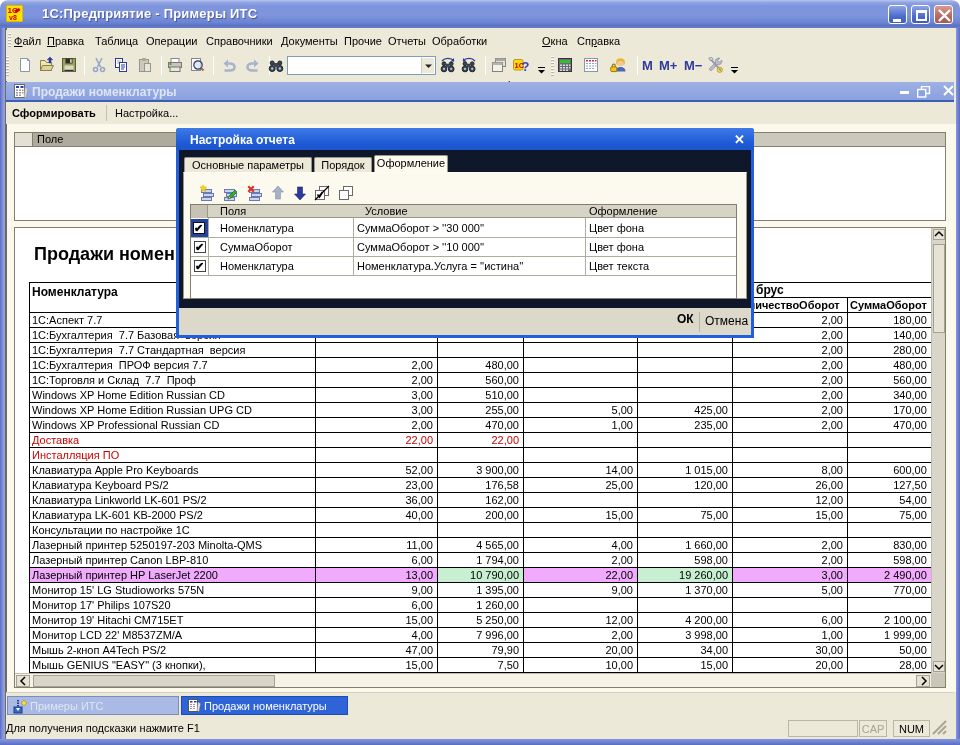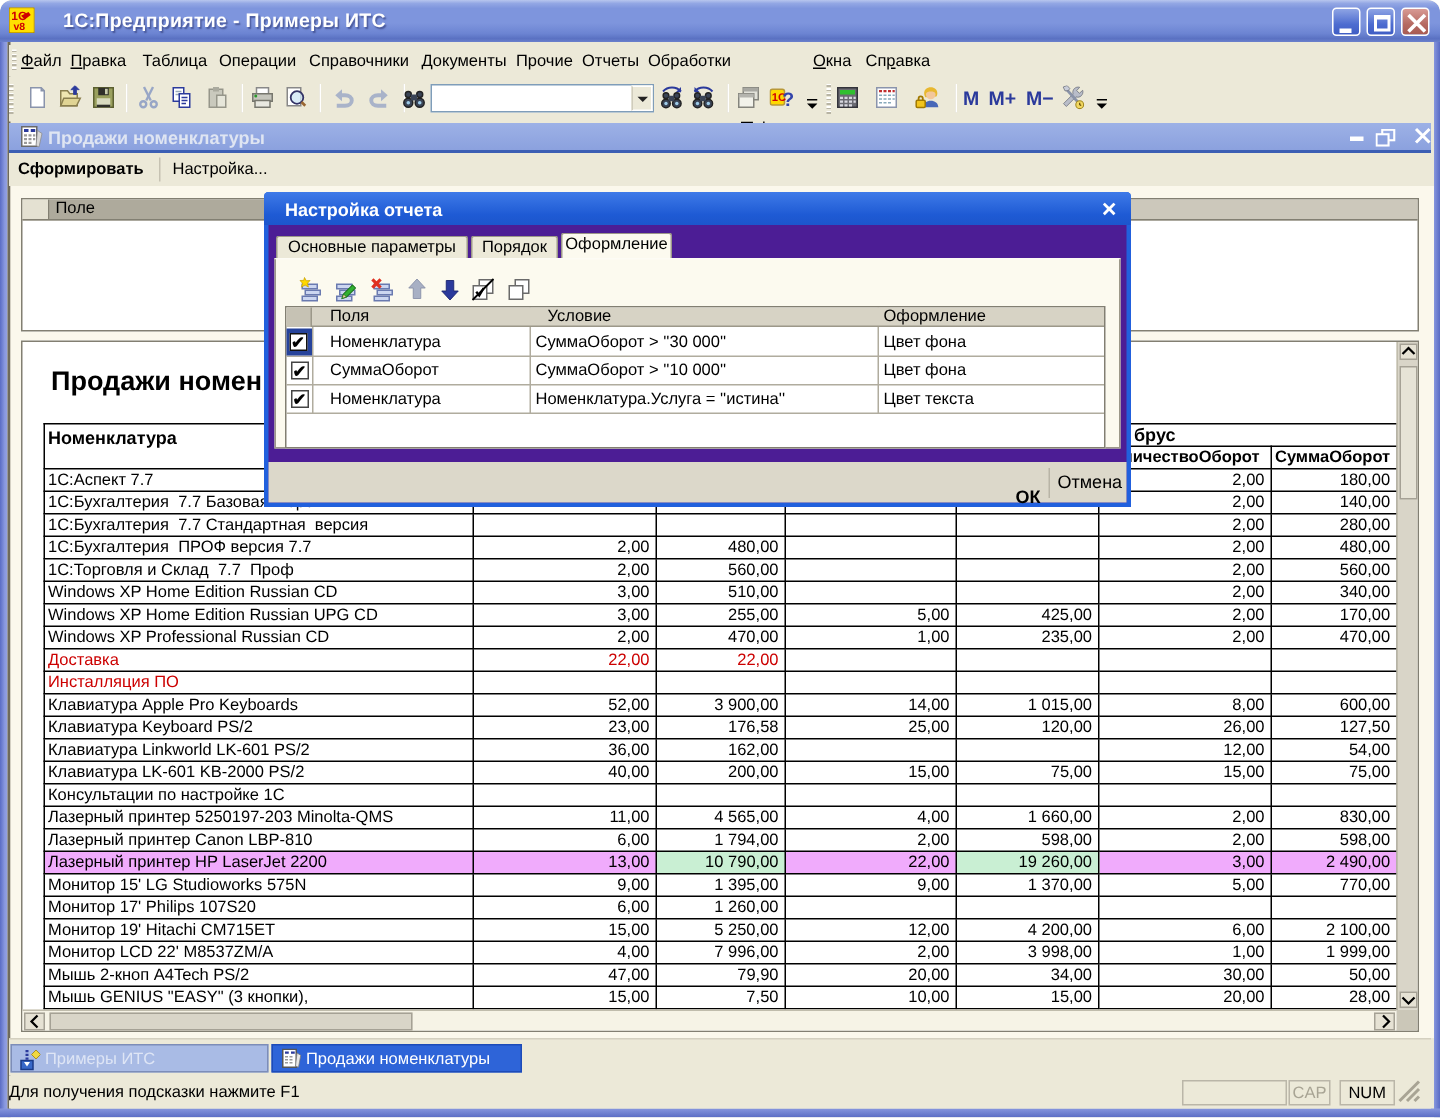--- a/index.html
+++ b/index.html
@@ -56,41 +56,41 @@
 .sthumb{position:absolute;border:1px solid #a5a195;}
 #rpttitle{left:19px;top:16px;font-size:18px;font-weight:bold;letter-spacing:0px;}
 #rtable{left:14px;top:54px;border-collapse:collapse;table-layout:fixed;}
 #rtable td{border:1px solid #000;height:15px;padding:0 4px 0 2px;font-size:11px;
  line-height:13px;overflow:hidden;white-space:nowrap;}
 #rtable td.n{text-align:right;}
 #rtable td.red{color:#cc0000;}
 #rtable td.yel{background:#f0abfc;}
 #rtable td.grn{background:#c9efd3;}
 
-#dlg{left:176px;top:128px;width:578px;height:210px;background:#4c1d95;
+#dlg{left:176px;top:128px;width:578px;height:210px;background:#0f172a;
  border:3px solid #2160dd;border-radius:3px 3px 0 0;}
 #dlgtitle{left:-3px;top:-3px;width:578px;height:22px;border-radius:3px 3px 0 0;
  background:linear-gradient(#3e7ae8,#1e5ad4 70%,#1c55cc);}
 #dlgttl{left:14px;top:5px;color:#fff;font-weight:bold;font-size:12px;}
 #dlgx{left:558px;top:4px;color:#fff;font-size:13px;font-weight:bold;}
 .tab{position:absolute;top:26px;height:15px;background:#ECE9D8;
  border:1px solid #9c9889;border-bottom:none;border-radius:2px 2px 0 0;
  font-size:11px;text-align:center;padding-top:1px;}
 #tab3{background:#FCFAEF;}
 #dlgpage{left:4px;top:41px;width:564px;height:127px;background:#FCFAEF;
  border:1px solid #9c9889;border-top:1px solid #fdfcf5;}
 #dgrid{left:11px;top:73px;width:547px;height:95px;background:#fff;border:1px solid #827f72;}
 #dghdr{left:0;top:0;width:545px;height:13px;background:#d7d3c5;border-bottom:1px solid #9c9889;}
 .dgv{position:absolute;top:0;width:1px;background:#b0ac9e;}
 .dgrow{position:absolute;left:0;width:545px;height:19px;border-bottom:1px solid #b0ac9e;}
 .cbx{position:absolute;left:3px;top:3px;width:12px;height:12px;background:#fff;
  border:1px solid #444;}
 .cbx:after{content:"✔";position:absolute;left:0px;top:-1px;font-size:11px;font-weight:bold;}
 #dlgbtns{left:0;top:177px;width:572px;height:27px;background:#dcd8ca;}
-#okbtn{position:absolute;left:498px;top:16px;font-weight:bold;font-size:12px;}
+#okbtn{position:absolute;left:498px;top:4px;font-weight:bold;font-size:12px;}
 #cancelbtn{position:absolute;left:526px;top:6px;font-size:12px;}
 
 #tabband{left:6px;top:692px;width:948px;height:25px;background:#ECE9D8;border-top:1px solid #d4d0c0;}
 #wtab1{position:absolute;left:1px;top:3px;width:172px;height:19px;background:#a9bbe5;border:1px solid #7d8db8;color:#dee5f5;}
 #wtab2{position:absolute;left:175px;top:3px;width:167px;height:19px;background:#2e64d8;border:1px solid #1d4bb8;color:#fff;}
 .wtabtxt{position:absolute;left:22px;top:3px;font-size:11px;}
 #statusbar{left:6px;top:717px;width:948px;height:22px;background:#ECE9D8;}
 #stxt{left:0px;top:5px;font-size:11px;}
 .scell{position:absolute;top:3px;height:17px;border:1px solid #bab6a8;font-size:11px;text-align:center;padding-top:2px;}
 </style></head>

